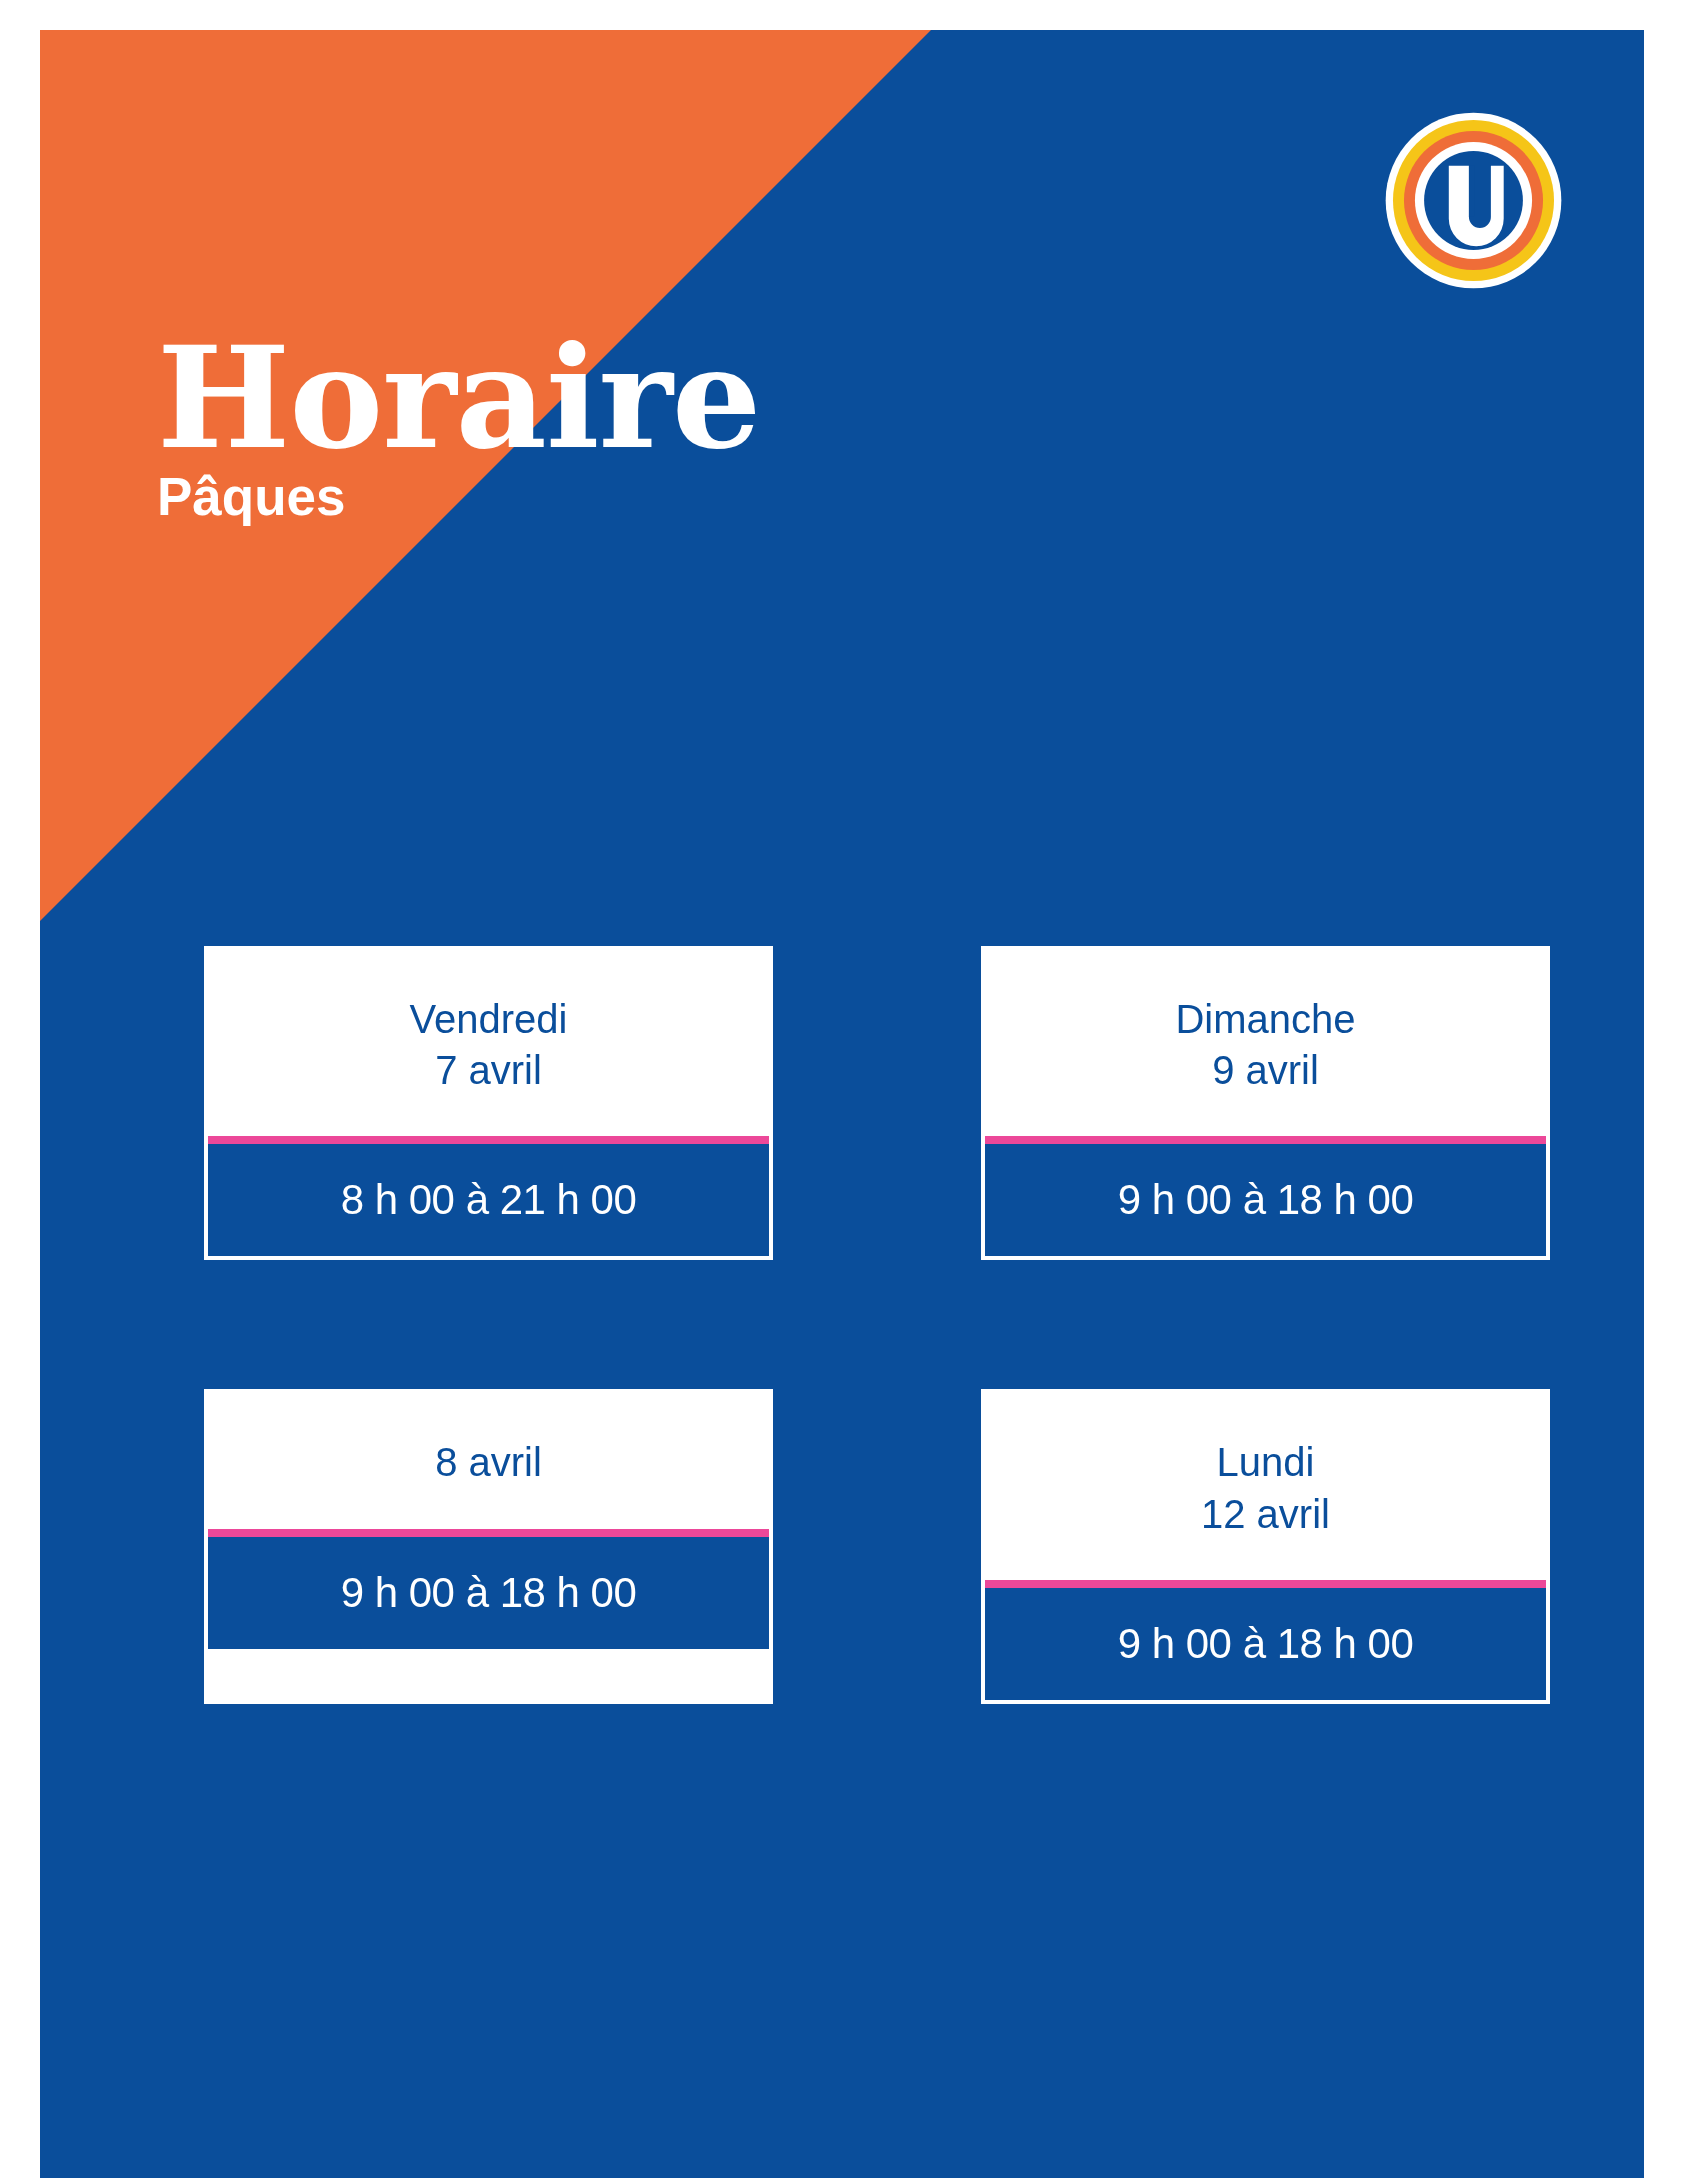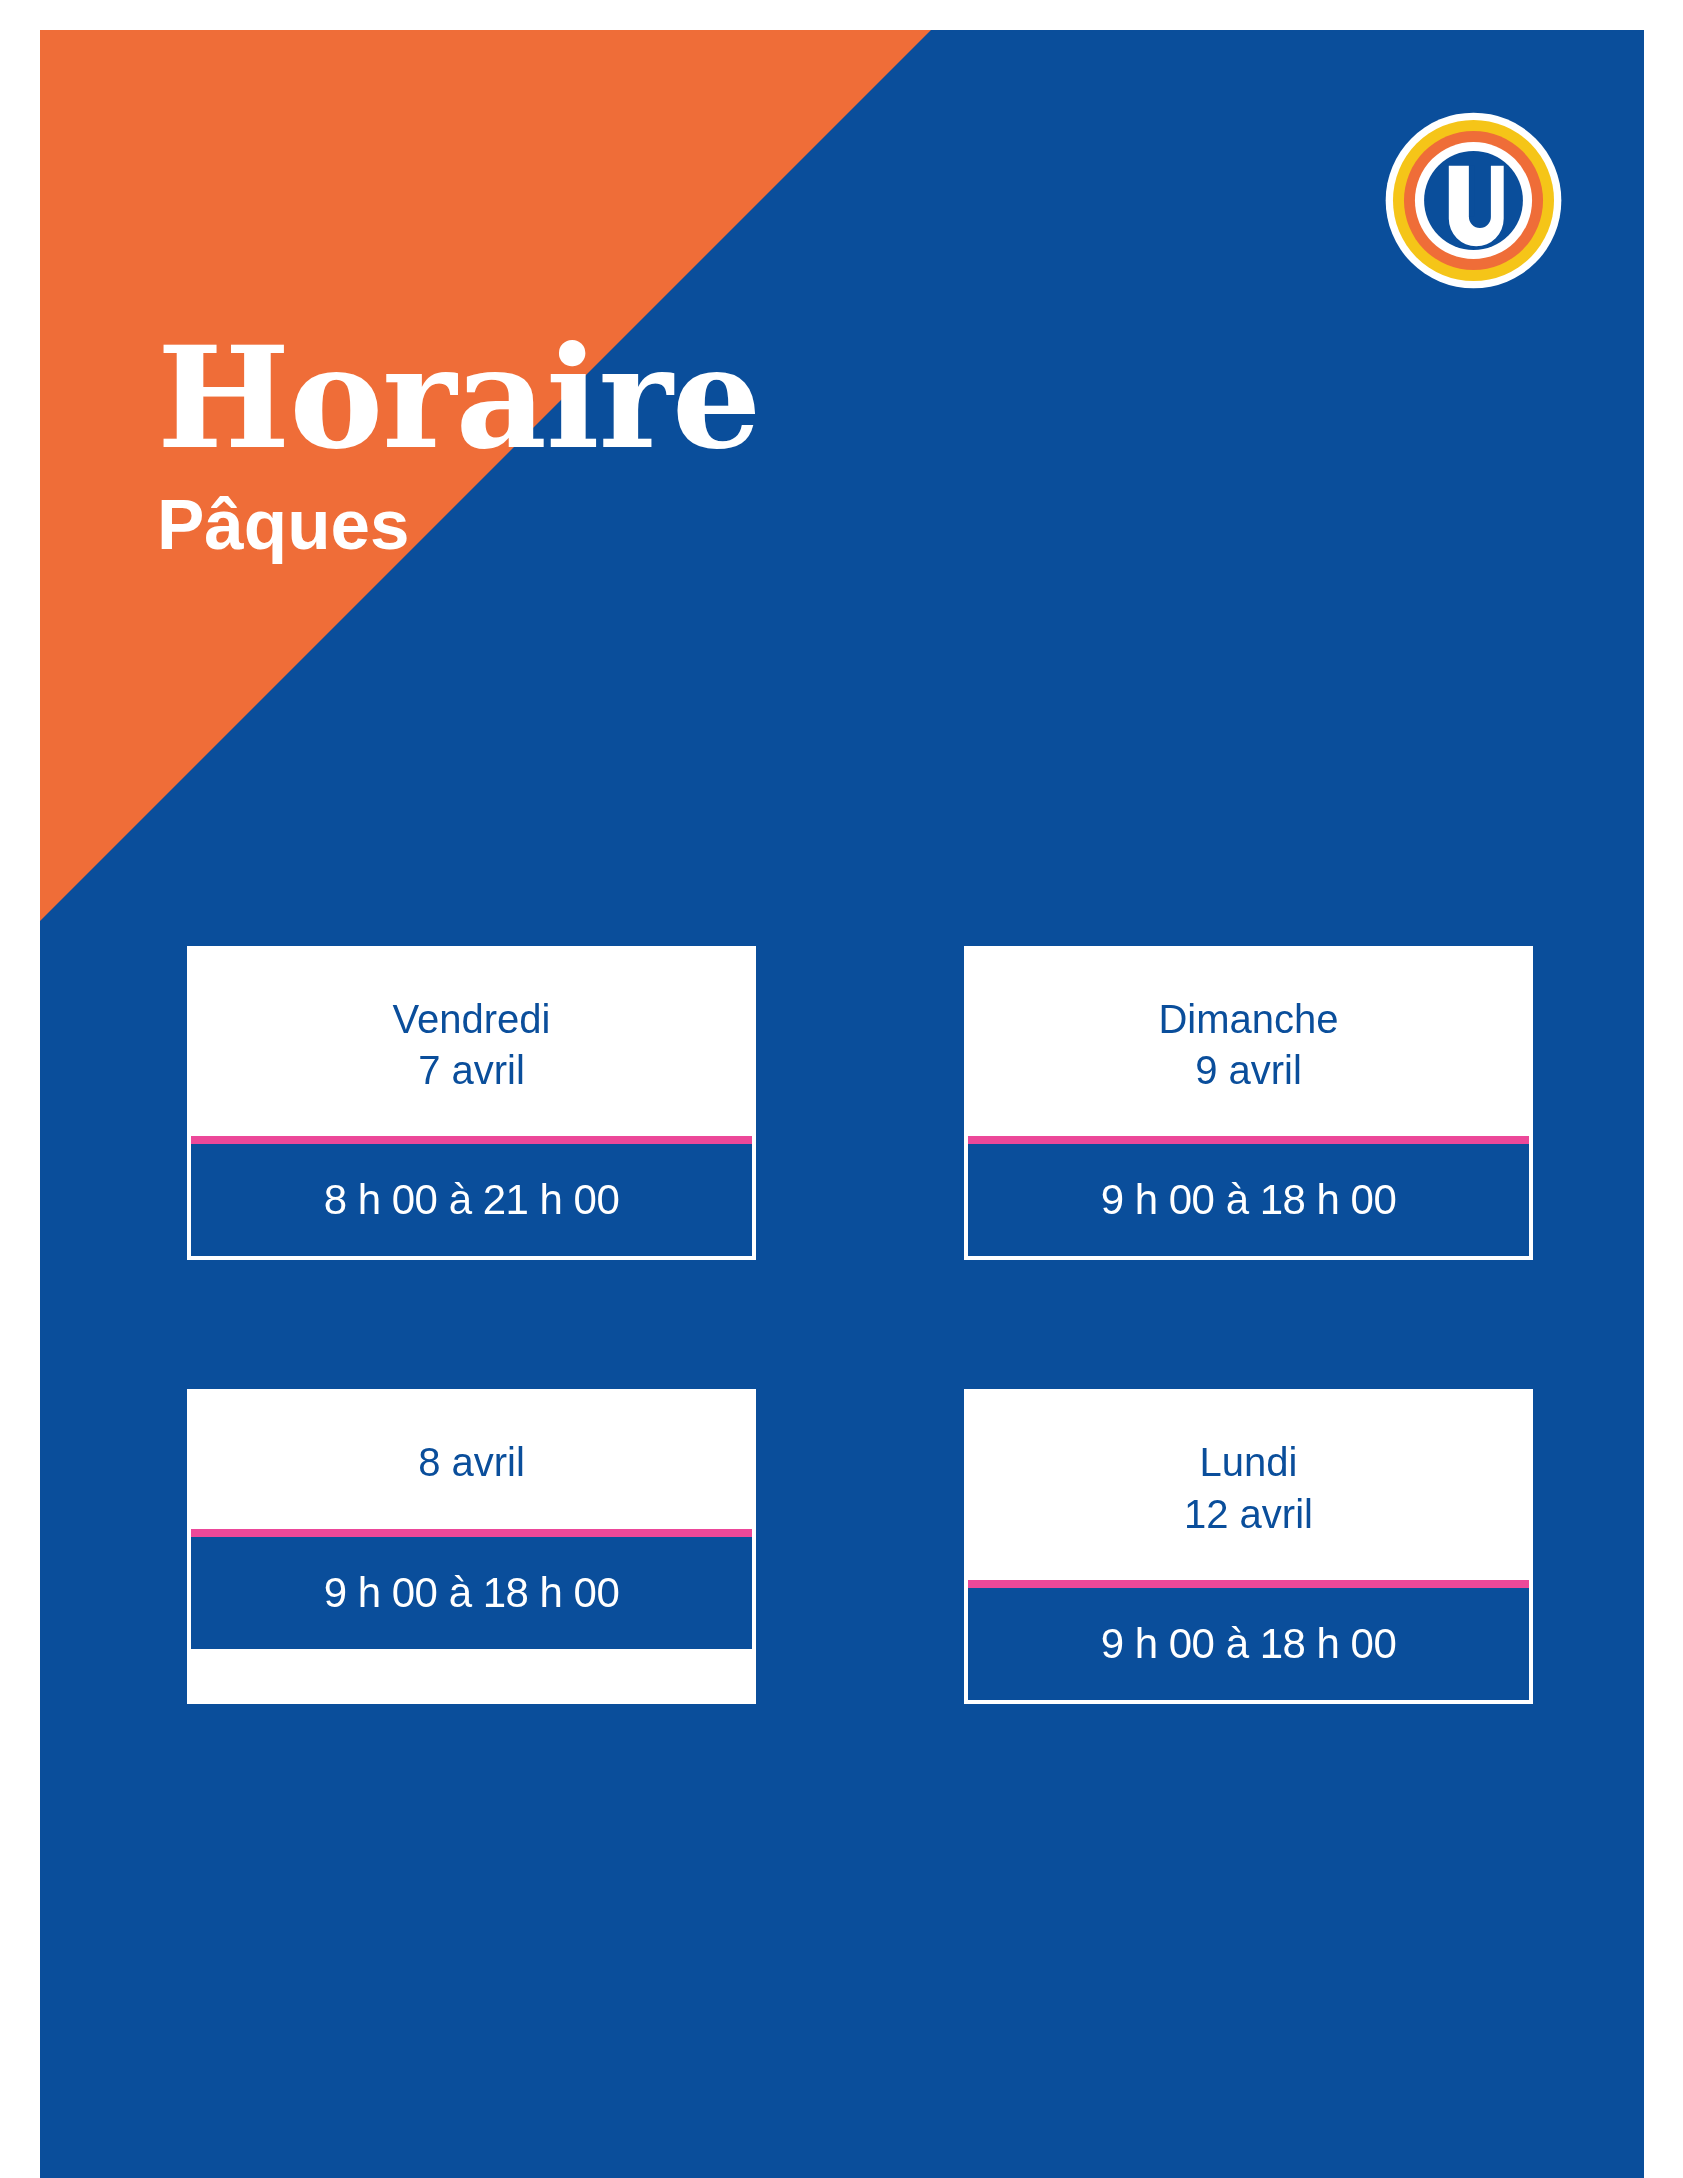--- a/index.html
+++ b/index.html
@@ -53,30 +53,30 @@
     font-weight: bold;
     font-size: 141px;
     line-height: 1.0;
     color: #ffffff;
     letter-spacing: -1px;
     margin: 0;
   }
   .subtitle {
     font-family: "Liberation Sans", sans-serif;
     font-weight: bold;
-    font-size: 71px;
+    font-size: 53px;
     line-height: 1.1;
     color: #ffffff;
-    margin: 18px 0 0 0;
+    margin: 0 0 0 0;
   }
 
   
   .cards {
     position: absolute;
-    left: 147px;
+    left: 164px;
     top: 916px;
     width: 1346px;
     display: grid;
     grid-template-columns: 569px 569px;
     grid-column-gap: 208px;
     grid-row-gap: 129px;
   }
 
   .card {
     border: 4px solid #ffffff;

